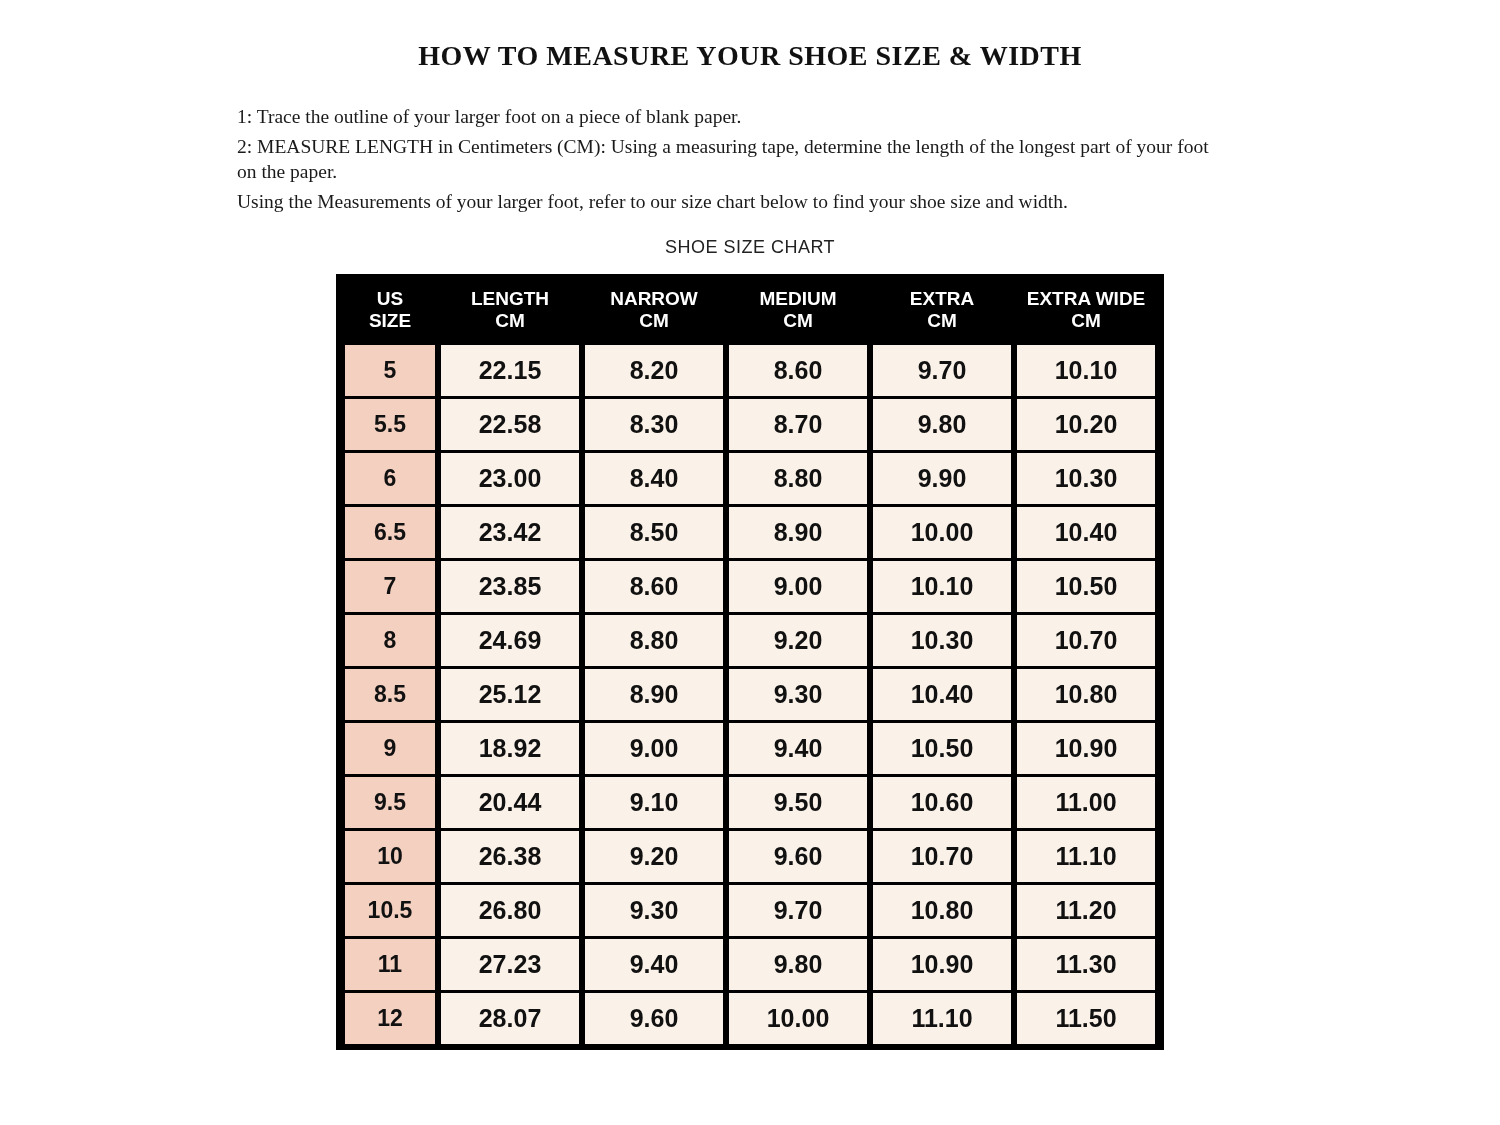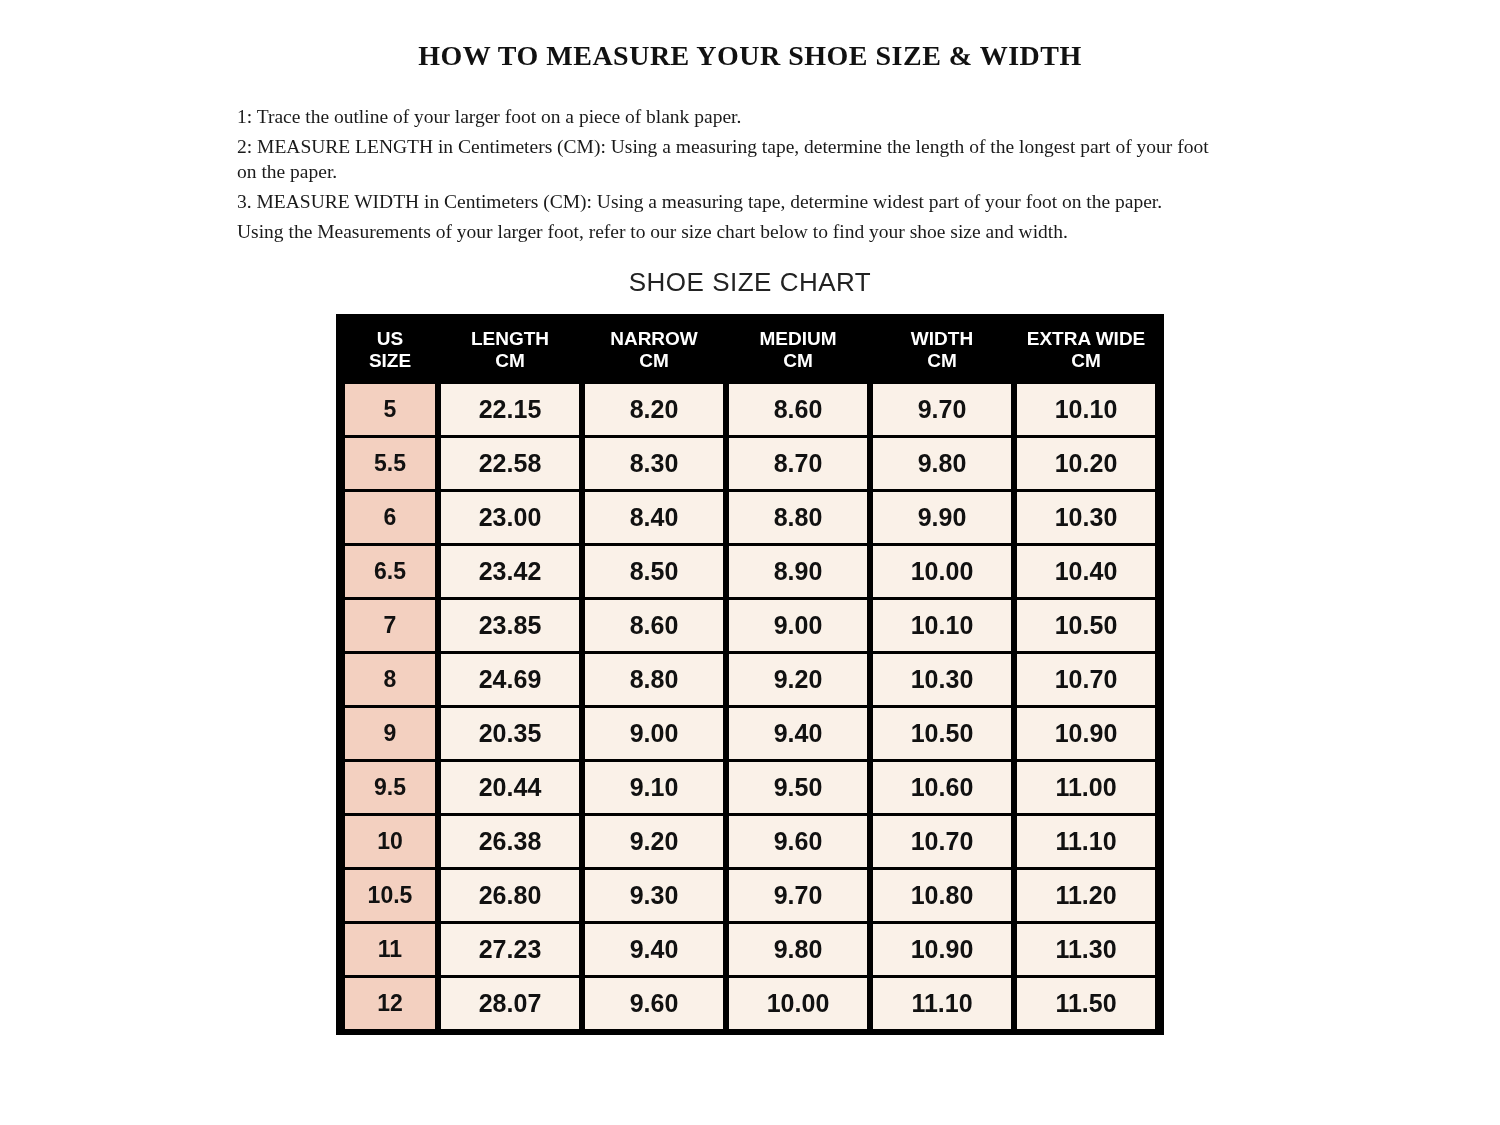--- a/index.html
+++ b/index.html
@@ -33,21 +33,21 @@
     line-height:1.32;
     margin-top:32px;
   }
   .instructions p{
     margin:4px 0;
   }
   .chart-title{
     text-align:center;
     font-family:"Liberation Sans", sans-serif;
     font-weight:500;
-    font-size:26px;
+    font-size:18px;
     letter-spacing:0.5px;
     color:#222;
     margin-top:22px;
     margin-bottom:16px;
   }
   table.size-table{
     margin:0 auto;
     background:var(--border);
     border:3px solid var(--border);
     border-collapse:separate;
@@ -84,21 +84,20 @@
 </head>
 <body>
 
 <div class="page">
 
   <h1 class="page-title">HOW TO MEASURE YOUR SHOE SIZE &amp; WIDTH</h1>
 
   <div class="instructions">
     <p>1: Trace the outline of your larger foot on a piece of blank paper.</p>
     <p>2: MEASURE LENGTH in Centimeters (CM): Using a measuring tape, determine the length of the longest part of your foot on the paper.</p>
-    <p>3. MEASURE WIDTH in Centimeters (CM): Using a measuring tape, determine widest part of your foot on the paper.</p>
     <p>Using the Measurements of your larger foot, refer to our size chart below to find your shoe size and width.</p>
   </div>
 
   <h2 class="chart-title">SHOE SIZE CHART</h2>
 
   <table class="size-table">
     <colgroup>
       <col class="c-size">
         <col class="c-data">
         <col class="c-data">
@@ -118,21 +117,21 @@
         </th>
         <th>
           <span>NARROW</span>
           <span>CM</span>
         </th>
         <th>
           <span>MEDIUM</span>
           <span>CM</span>
         </th>
         <th>
-          <span>WIDTH</span>
+          <span>EXTRA</span>
           <span>CM</span>
         </th>
         <th>
           <span>EXTRA WIDE</span>
           <span>CM</span>
         </th>
       </tr>
     </thead>
     <tbody>
         <tr>
@@ -177,22 +176,30 @@
         </tr>
         <tr>
           <td class="size-col">8</td>
           <td>24.69</td>
           <td>8.80</td>
           <td>9.20</td>
           <td>10.30</td>
           <td>10.70</td>
         </tr>
         <tr>
+          <td class="size-col">8.5</td>
+          <td>25.12</td>
+          <td>8.90</td>
+          <td>9.30</td>
+          <td>10.40</td>
+          <td>10.80</td>
+        </tr>
+        <tr>
           <td class="size-col">9</td>
-          <td>20.35</td>
+          <td>18.92</td>
           <td>9.00</td>
           <td>9.40</td>
           <td>10.50</td>
           <td>10.90</td>
         </tr>
         <tr>
           <td class="size-col">9.5</td>
           <td>20.44</td>
           <td>9.10</td>
           <td>9.50</td>

